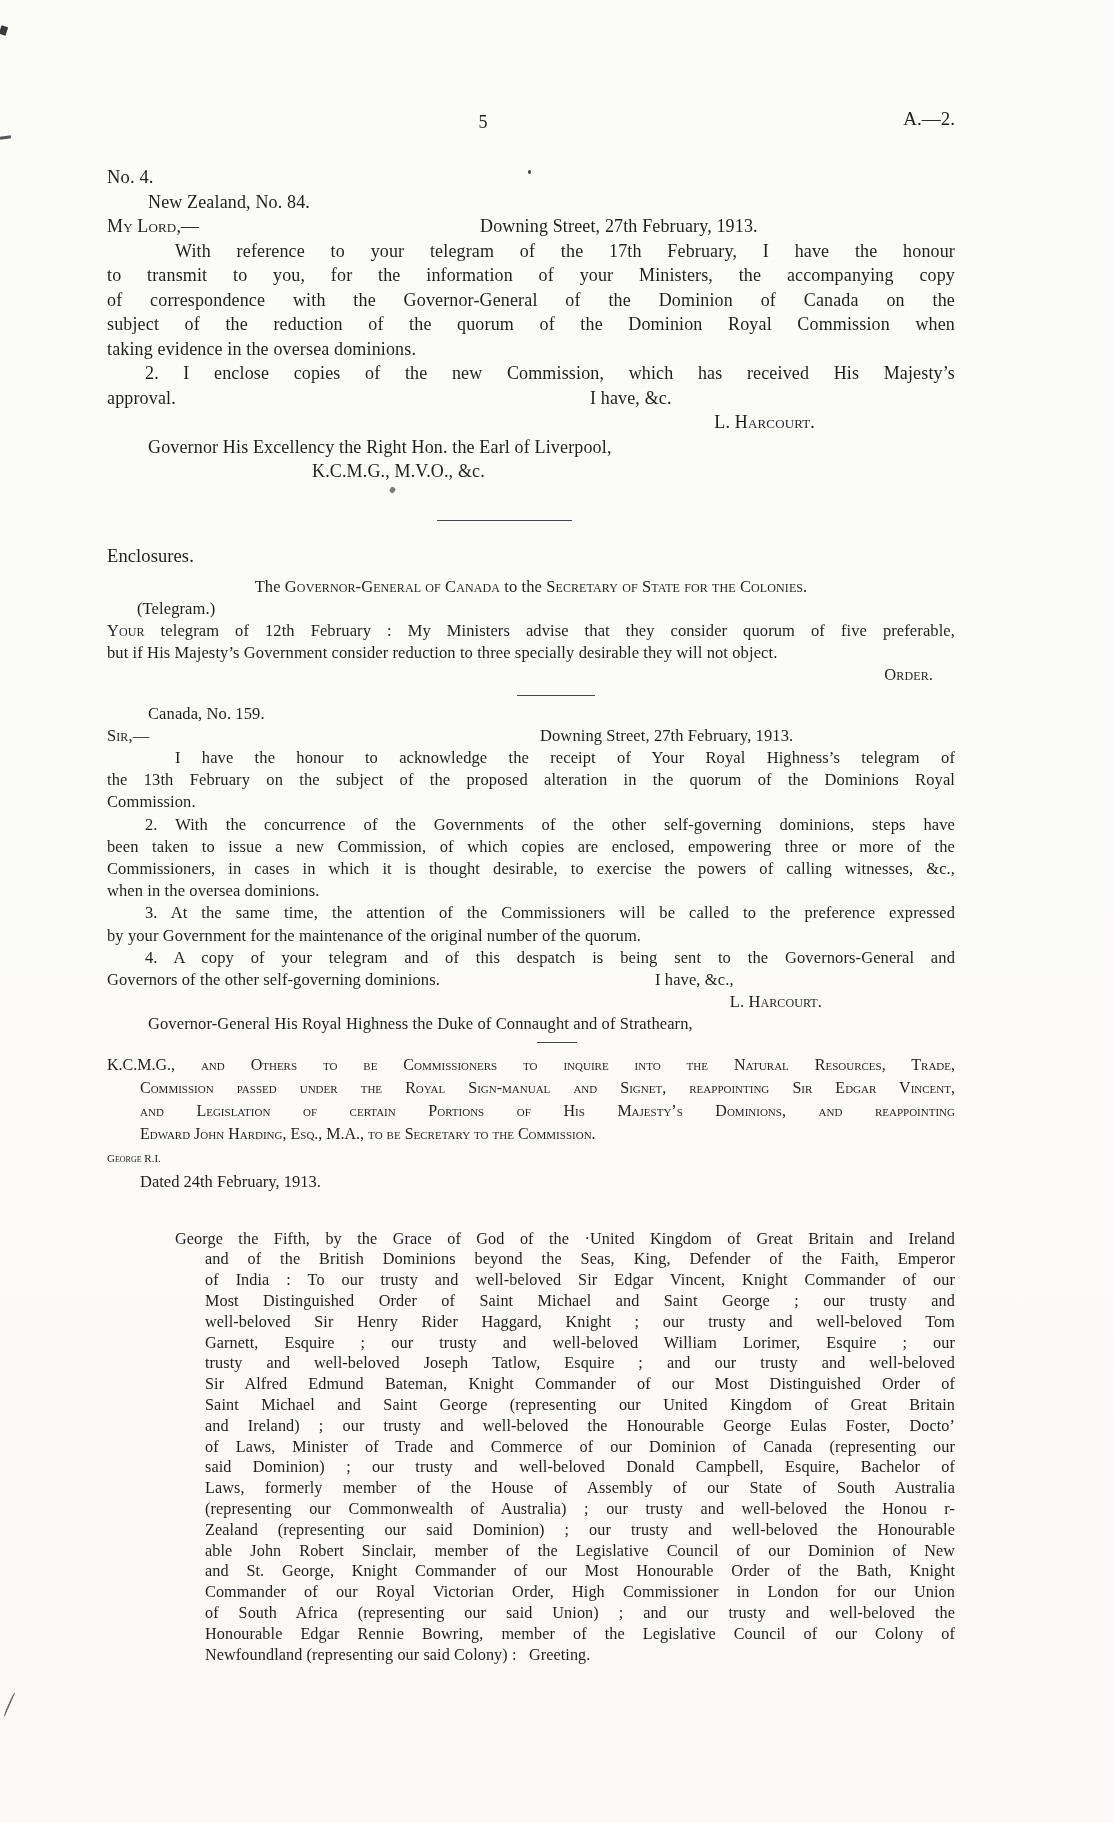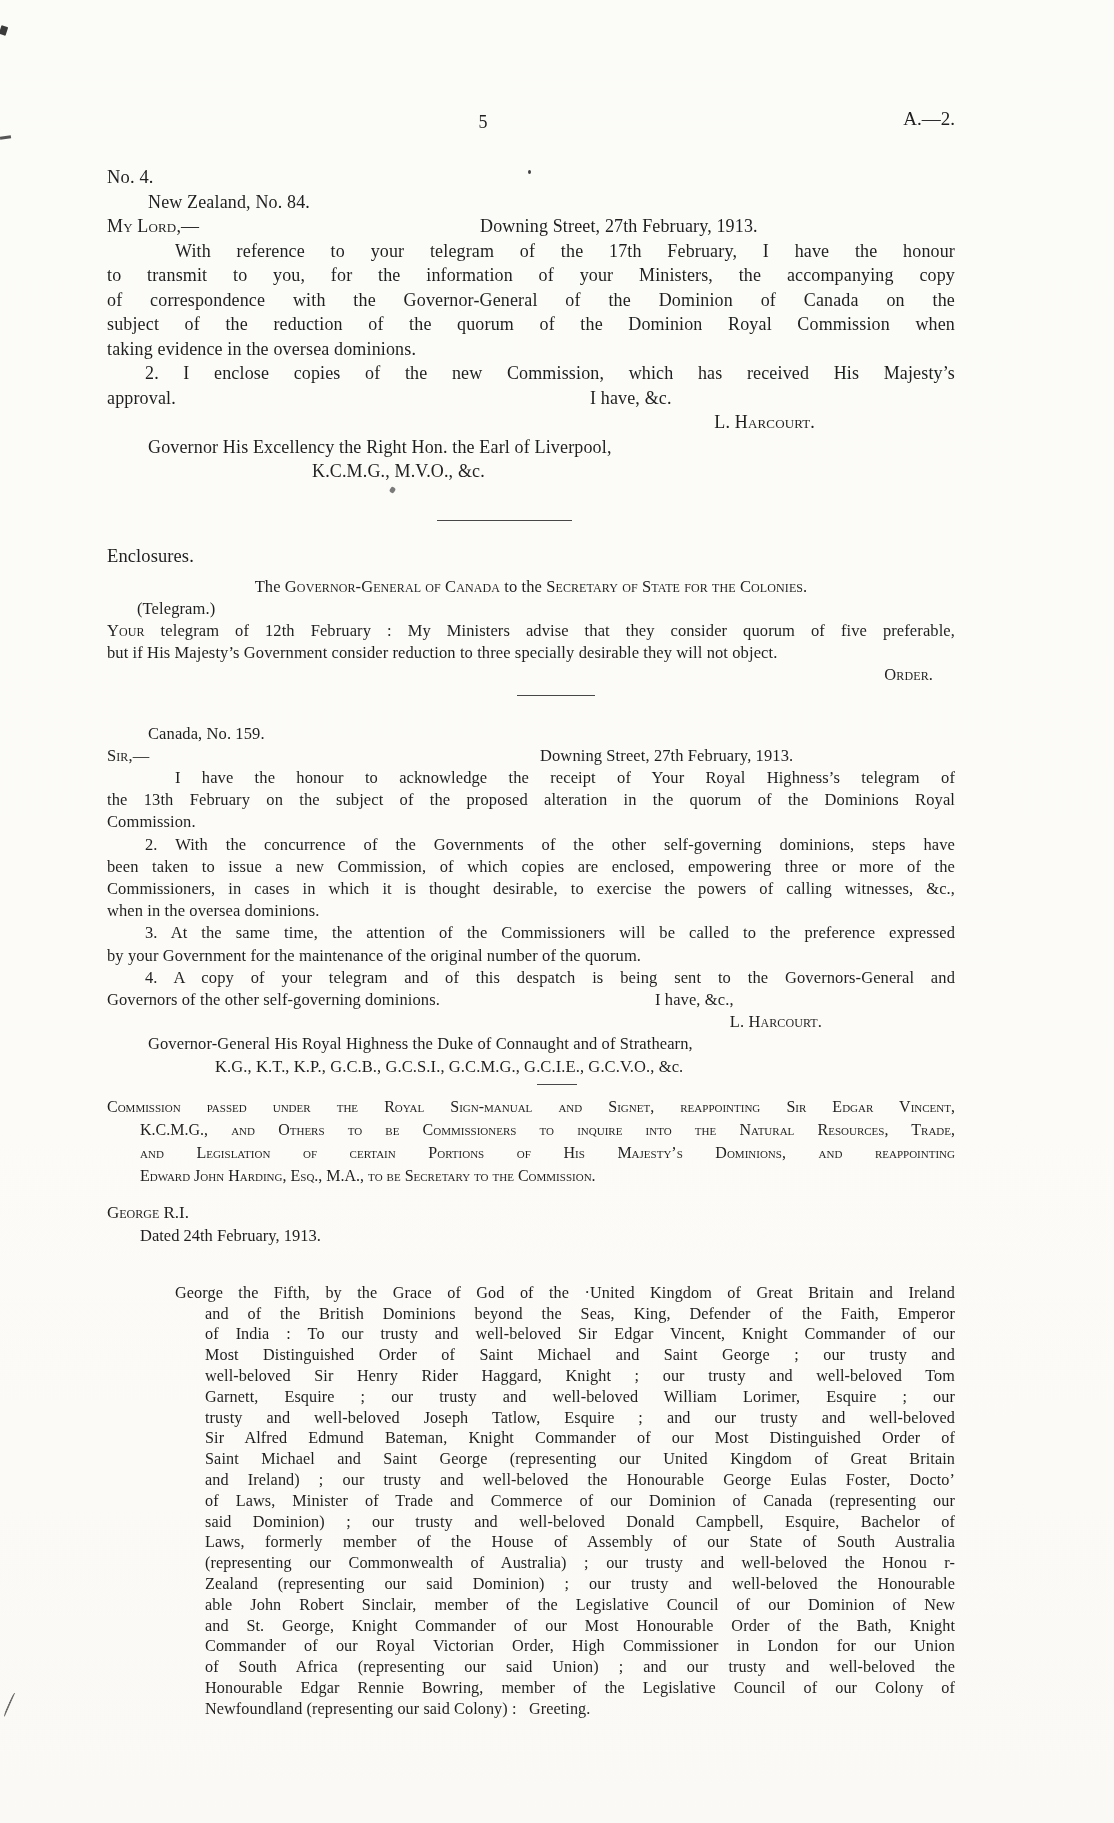--- a/index.html
+++ b/index.html
@@ -53,21 +53,21 @@
   .rule2{width:78px;margin:8px 0 0 410px;}
   .rule3{width:40px;margin:6px 0 0 430px;}
 
   .encl-head{margin-top:23px;font-size:18.5px;line-height:24px;}
   .parties{margin-top:8px;text-align:center;}
 
   
   .comm-title{margin-top:10px;font-size:16px;line-height:23px;}
   .comm-title .line{padding-left:33px;}
   .comm-title .line:first-child{text-indent:-33px;}
-  .george{margin-top:14px;font-size:17px;line-height:23px;}
+  .george{margin-top:2px;font-size:11px;line-height:23px;}
   .dated{padding-left:33px;font-size:16.5px;line-height:23px;}
   .proclamation{margin-top:3px;}
   .proclamation .line{padding-left:98px;}
   .proclamation .line:first-child{text-indent:-30px;margin-top:36px;}
 
   
   .art{position:absolute;background:#3a3a3a;}
   .art-nick{left:0;top:26px;width:7px;height:9px;transform:rotate(18deg);border-radius:1px;}
   .art-dash{left:0;top:136px;width:11px;height:3px;background:#565656;transform:rotate(-8deg);}
   .art-curve{left:8px;top:1692px;width:2px;height:26px;background:none;border-left:2px solid #6e6e6e;transform:rotate(24deg);border-radius:40%;}
@@ -126,21 +126,21 @@
       <div class="indent30">(Telegram.)</div>
       <div class="jline">
         <span class="sc">Your</span><span> telegram of 12th February : My Ministers advise that they consider quorum of five preferable,</span>
       </div>
       <div>but if His Majesty’s Government consider reduction to three specially desirable they will not object.</div>
       <div class="sig-right-a sc">Order.</div>
     </div>
 
     <div class="rule rule2"></div>
 
-    <div class="l2" style="margin-top:27px;">
+    <div class="l2" style="margin-top:7px;">
       <div class="indent41">Canada, No. 159.</div>
       <div class="rel-row">
         <span class="sc">Sir,—</span>
         <span class="abs" style="left:433px;">Downing Street, 27th February, 1913.</span>
       </div>
       <div class="lines fi68">
           <div class="line">I have the honour to acknowledge the receipt of Your Royal Highness’s telegram of</div>
           <div class="line">the 13th February on the subject of the proposed alteration in the quorum of the Dominions Royal</div>
           <div class="line">Commission.</div>
         </div>
@@ -154,29 +154,28 @@
           <div class="line">3. At the same time, the attention of the Commissioners will be called to the preference expressed</div>
           <div class="line">by your Government for the maintenance of the original number of the quorum.</div>
         </div>
       <div class="jline fi38-one">4. A copy of your telegram and of this despatch is being sent to the Governors-General and</div>
       <div class="rel-row">
         <span>Governors of the other self-governing dominions.</span>
         <span class="abs" style="left:548px;">I have, &amp;c.,</span>
       </div>
       <div class="sig-right2 sc">L. Harcourt.</div>
       <div class="indent41">Governor-General His Royal Highness the Duke of Connaught and of Strathearn,</div>
-      <div class="addr2-b">K.G., K.T., K.P., G.C.B., G.C.S.I., G.C.M.G., G.C.I.E., G.C.V.O., &amp;c.</div>
     </div>
 
     <div class="rule rule3"></div>
 
     <div>
       <div class="lines comm-title sc">
+          <div class="line">K.C.M.G., and Others to be Commissioners to inquire into the Natural Resources, Trade,</div>
           <div class="line">Commission passed under the Royal Sign-manual and Signet, reappointing Sir Edgar Vincent,</div>
-          <div class="line">K.C.M.G., and Others to be Commissioners to inquire into the Natural Resources, Trade,</div>
           <div class="line">and Legislation of certain Portions of His Majesty’s Dominions, and reappointing</div>
           <div class="line">Edward John Harding, Esq., M.A., to be Secretary to the Commission.</div>
         </div>
       <div class="center george sc">George R.I.</div>
       <div class="dated">Dated 24th February, 1913.</div>
       <div class="lines proclamation proc">
           <div class="line">George the Fifth, by the Grace of God of the ·United Kingdom of Great Britain and Ireland</div>
           <div class="line">and of the British Dominions beyond the Seas, King, Defender of the Faith, Emperor</div>
           <div class="line">of India : To our trusty and well-beloved Sir Edgar Vincent, Knight Commander of our</div>
           <div class="line">Most Distinguished Order of Saint Michael and Saint George ; our trusty and</div>

